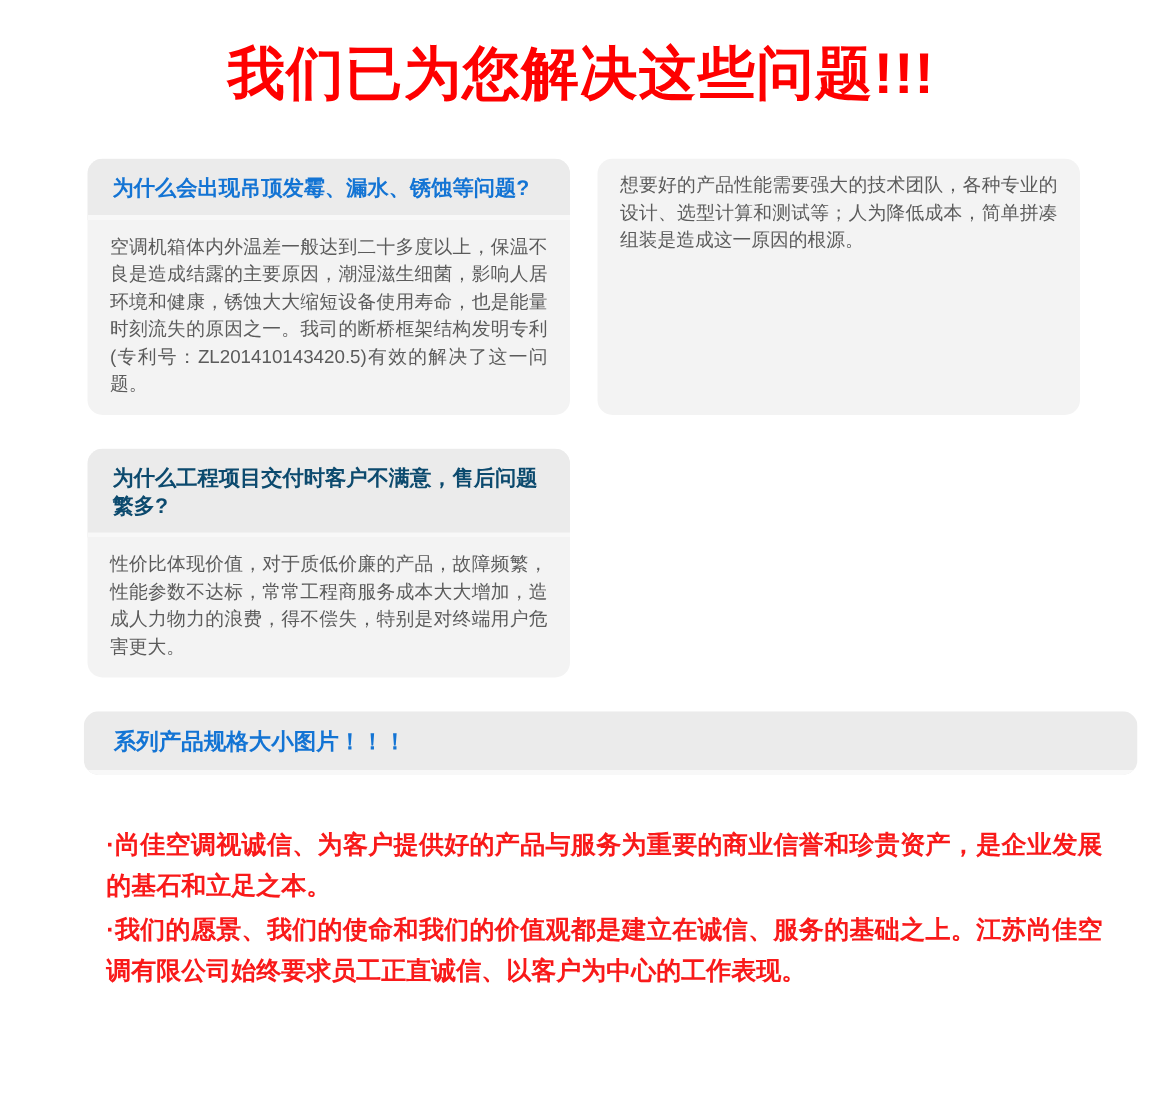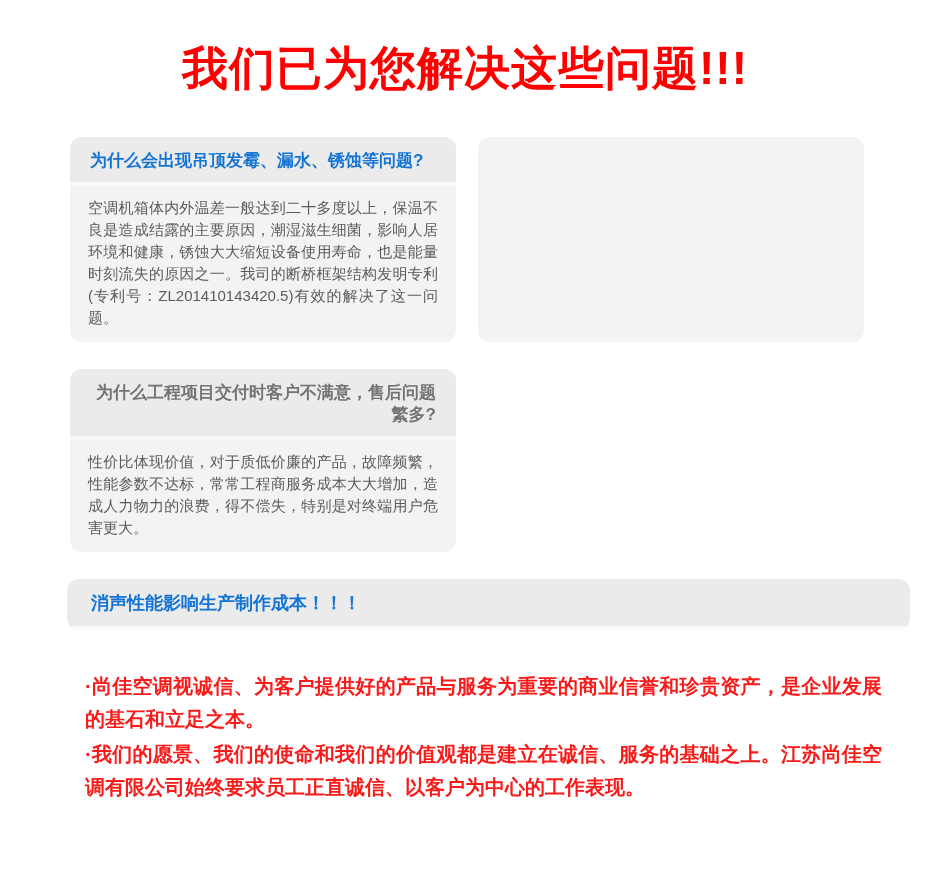--- a/index.html
+++ b/index.html
@@ -4,21 +4,21 @@
 <style>
   * { margin:0; padding:0; box-sizing:border-box; }
   html,body { background:#ffffff; }
   body {
     width:930px; height:896px; overflow:hidden;
     font-family:"Liberation Sans","DejaVu Sans",sans-serif;
   }
   .page { width:930px; height:896px; background:#fff; }
 
   .page-title{
-    padding-top:42px;
+    padding-top:32px;
     text-align:center;
     font-size:46px;
     font-weight:900;
     letter-spacing:1px;
     line-height:1.15;
   }
 
   .grid{
     margin:42px 66px 0 70px;
     display:grid;
@@ -79,32 +79,33 @@
   <h1 class="page-title" style="color: rgb(254, 0, 0);">我们已为您解决这些问题!!!</h1>
 
   <section class="grid">
 
     <article class="card">
       <header class="card-head" style="color: rgb(19, 116, 212);">为什么会出现吊顶发霉、漏水、锈蚀等问题?</header>
       <div class="card-body">空调机箱体内外温差一般达到二十多度以上，保温不良是造成结露的主要原因，潮湿滋生细菌，影响人居环境和健康，锈蚀大大缩短设备使用寿命，也是能量时刻流失的原因之一。我司的断桥框架结构发明专利(专利号：ZL201410143420.5)有效的解决了这一问题。</div>
     </article>
 
     <article class="card">
+      <div class="card-body">想要好的产品性能需要强大的技术团队，各种专业的设计、选型计算和测试等；人为降低成本，简单拼凑组装是造成这一原因的根源。</div>
     </article>
 
 
     <article class="card">
-      <header class="card-head" style="color: #737373; text-align: right;">为什么工程项目交付时客户不满意，售后问题繁多?</header>
+      <header class="card-head" style="color: #0c4a6e;">为什么工程项目交付时客户不满意，售后问题繁多?</header>
       <div class="card-body">性价比体现价值，对于质低价廉的产品，故障频繁，性能参数不达标，常常工程商服务成本大大增加，造成人力物力的浪费，得不偿失，特别是对终端用户危害更大。</div>
     </article>
 
   </section>
 
   <article class="wide-card">
-    <header class="card-head" style="color: rgb(19, 116, 212);">消声性能影响生产制作成本！！！</header>
+    <header class="card-head" style="color: rgb(19, 116, 212);">系列产品规格大小图片！！！</header>
   </article>
 
   <footer class="footer" style="color: rgb(249, 26, 26);">
     <p>·尚佳空调视诚信、为客户提供好的产品与服务为重要的商业信誉和珍贵资产，是企业发展的基石和立足之本。</p>
     <p>·我们的愿景、我们的使命和我们的价值观都是建立在诚信、服务的基础之上。江苏尚佳空调有限公司始终要求员工正直诚信、以客户为中心的工作表现。</p>
   </footer>
 
 </div>
 
 </body></html>

